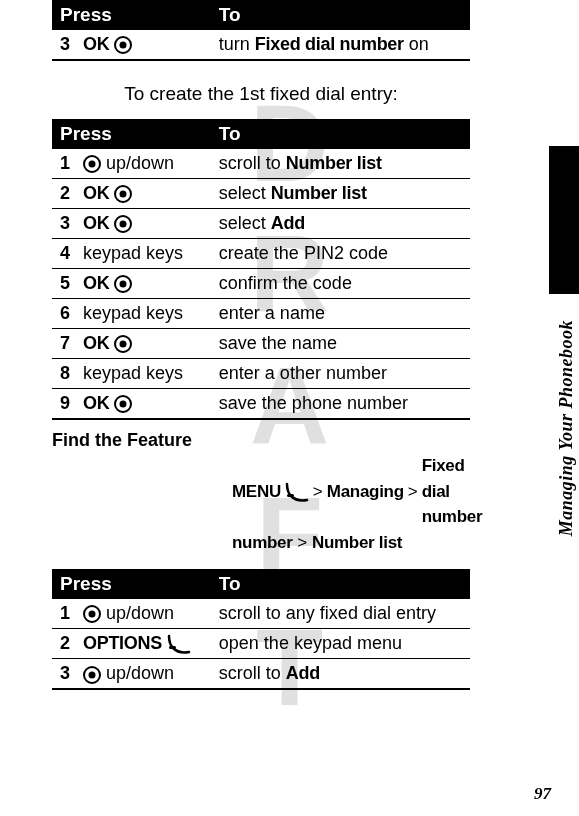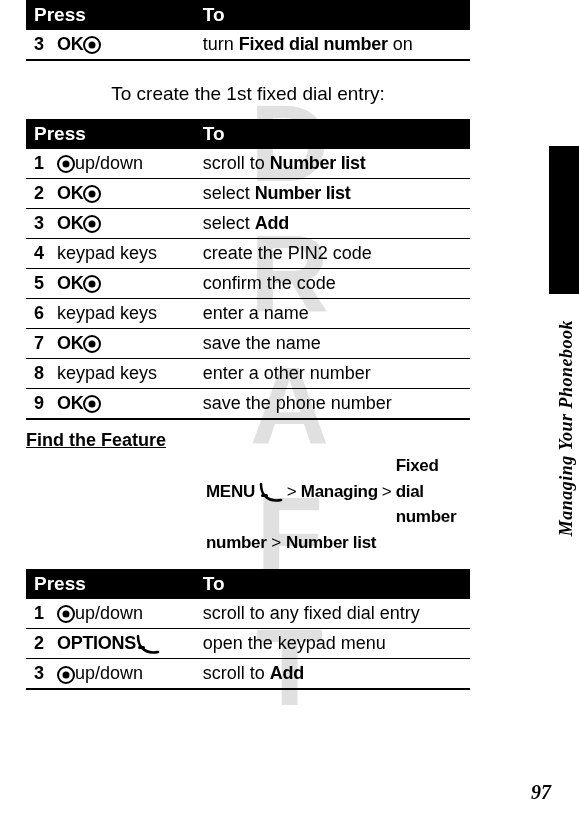--- a/index.html
+++ b/index.html
@@ -22,21 +22,21 @@
       font-weight: 900;
       color: rgba(0,0,0,0.12);
       letter-spacing: 8px;
       pointer-events: none;
       font-family: Arial Black, Arial, sans-serif;
       writing-mode: vertical-rl;
       text-orientation: upright;
     }
     .page {
       position: relative;
-      padding: 0 40px 0 26px;
+      padding: 0 40px 0 52px;
       width: 510px;
     }
     .tab-edge {
       position: absolute;
       right: 0;
       top: 146px;
       width: 30px;
       height: 148px;
       background: #000;
     }
@@ -51,21 +51,21 @@
       writing-mode: vertical-rl;
       transform: rotate(180deg);
       font-family: Georgia, 'Times New Roman', serif;
     }
     .page-number {
       position: absolute;
       right: 28px;
       bottom: 12px;
       font-weight: 900;
       font-style: italic;
-      font-size: 20px;
+      font-size: 17px;
       font-family: Georgia, 'Times New Roman', serif;
     }
     table {
       width: 100%;
       border-collapse: collapse;
       margin-bottom: 10px;
     }
     thead th {
       background: #000;
       color: #fff;
@@ -83,20 +83,21 @@
     }
     tbody tr:last-child td { border-bottom: 2px solid #000; }
     .step-num {
       font-weight: 700;
       display: inline-block;
       width: 18px;
     }
     .step-label {
       display: inline-flex;
       align-items: center;
+      gap: 5px;
     }
     .cond-bold {
       font-family: 'Arial Narrow', Arial, sans-serif;
       font-weight: 900;
       font-stretch: condensed;
       letter-spacing: -0.3px;
     }
     .feature-heading {
       font-weight: 900;
       font-size: 18px;
@@ -114,21 +115,20 @@
     }
     .menu-path .row1 {
       display: inline-flex;
       align-items: center;
       gap: 4px;
     }
     .find-feature-row {
       display: flex;
       align-items: flex-start;
       margin-bottom: 2px;
-      text-decoration: underline;
     }
     svg { display: inline-block; vertical-align: middle; }
   </style>
 </head>
 <body>
 
 <div class="watermark">DRAFT</div>
 <div class="tab-edge"></div>
 <div class="section-label">Managing Your Phonebook</div>
 <div class="page-number">97</div>

